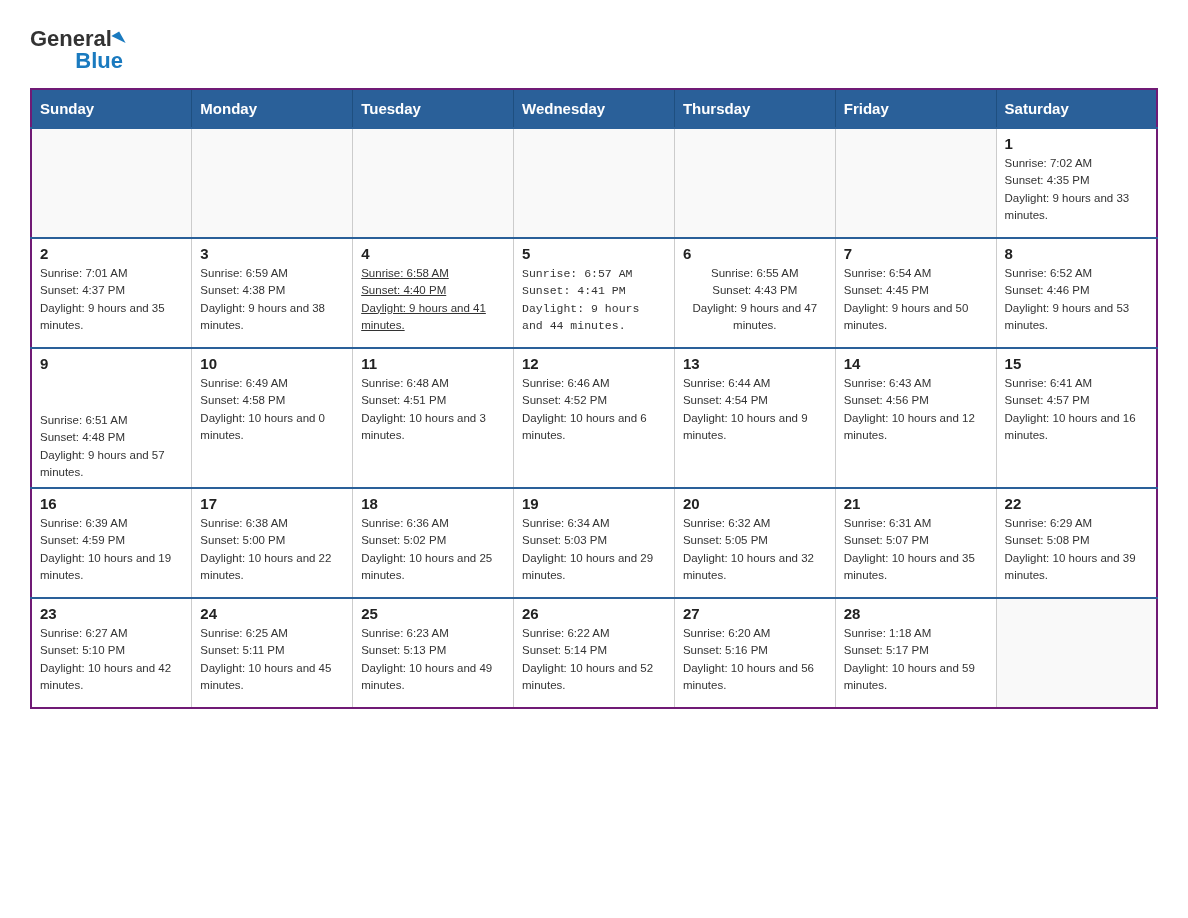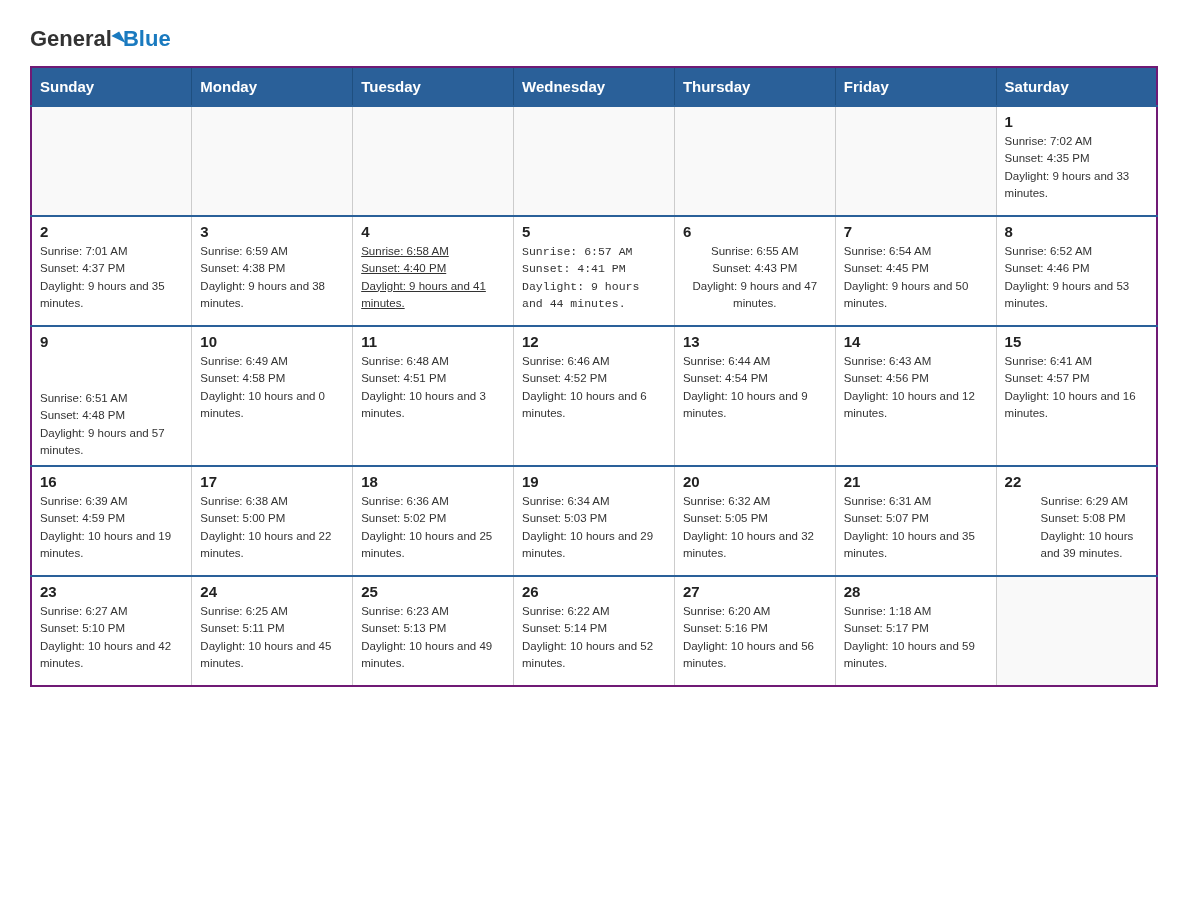--- a/index.html
+++ b/index.html
@@ -11,20 +11,21 @@
       min-height: 918px;
     }
     .header {
       display: flex;
       justify-content: space-between;
       align-items: flex-start;
       margin-bottom: 16px;
     }
     .logo {
       display: flex;
+      flex-direction: column;
       align-items: flex-end;
       padding-top: 8px;
     }
     .logo-general {
       font-size: 22px;
       font-weight: bold;
       color: #333;
       letter-spacing: 0;
       line-height: 1;
     }
@@ -260,21 +261,21 @@
 Daylight: 10 hours and 32 minutes.</div>
         </td>
         <td>
           <span class="day-num">21</span>
           <div class="day-info" style="white-space: pre-line;">Sunrise: 6:31 AM
 Sunset: 5:07 PM
 Daylight: 10 hours and 35 minutes.</div>
         </td>
         <td>
           <span class="day-num">22</span>
-          <div class="day-info" style="white-space: pre-line; margin-left: 36px;">Sunrise: 6:29 AM
+          <div class="day-info" style="white-space: pre-line;">Sunrise: 6:29 AM
 Sunset: 5:08 PM
 Daylight: 10 hours and 39 minutes.</div>
         </td>
       </tr>
       <tr>
         <td>
           <span class="day-num">23</span>
           <div class="day-info" style="white-space: pre-line;">Sunrise: 6:27 AM
 Sunset: 5:10 PM
 Daylight: 10 hours and 42 minutes.</div>

